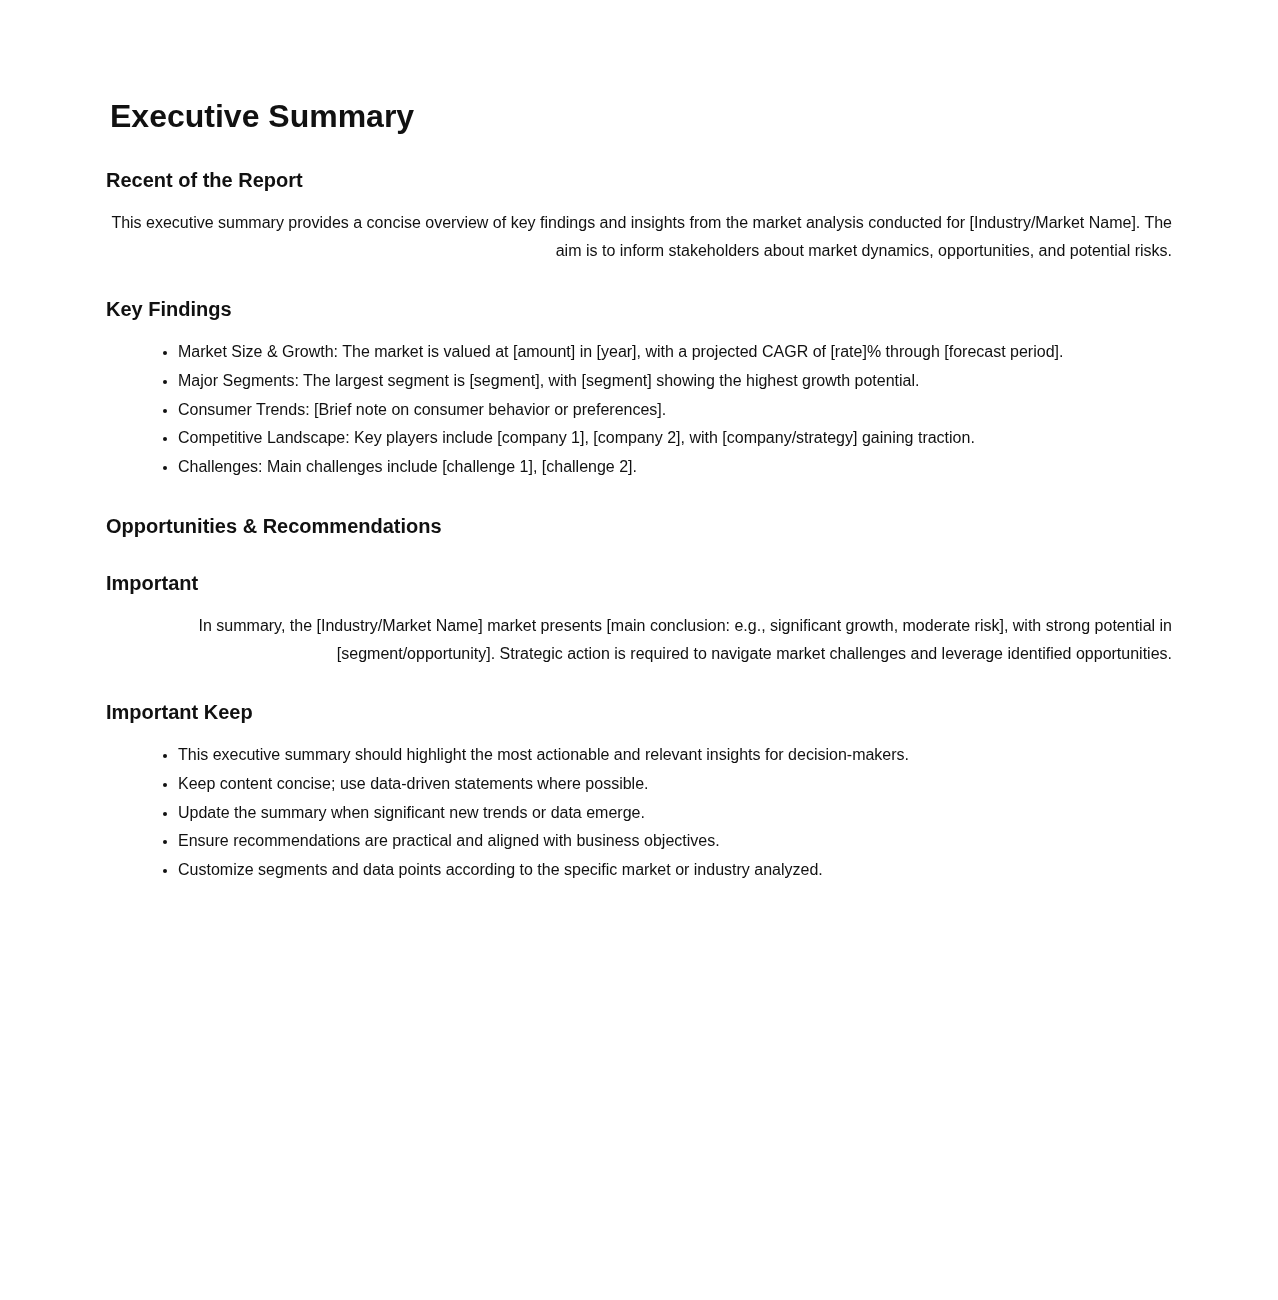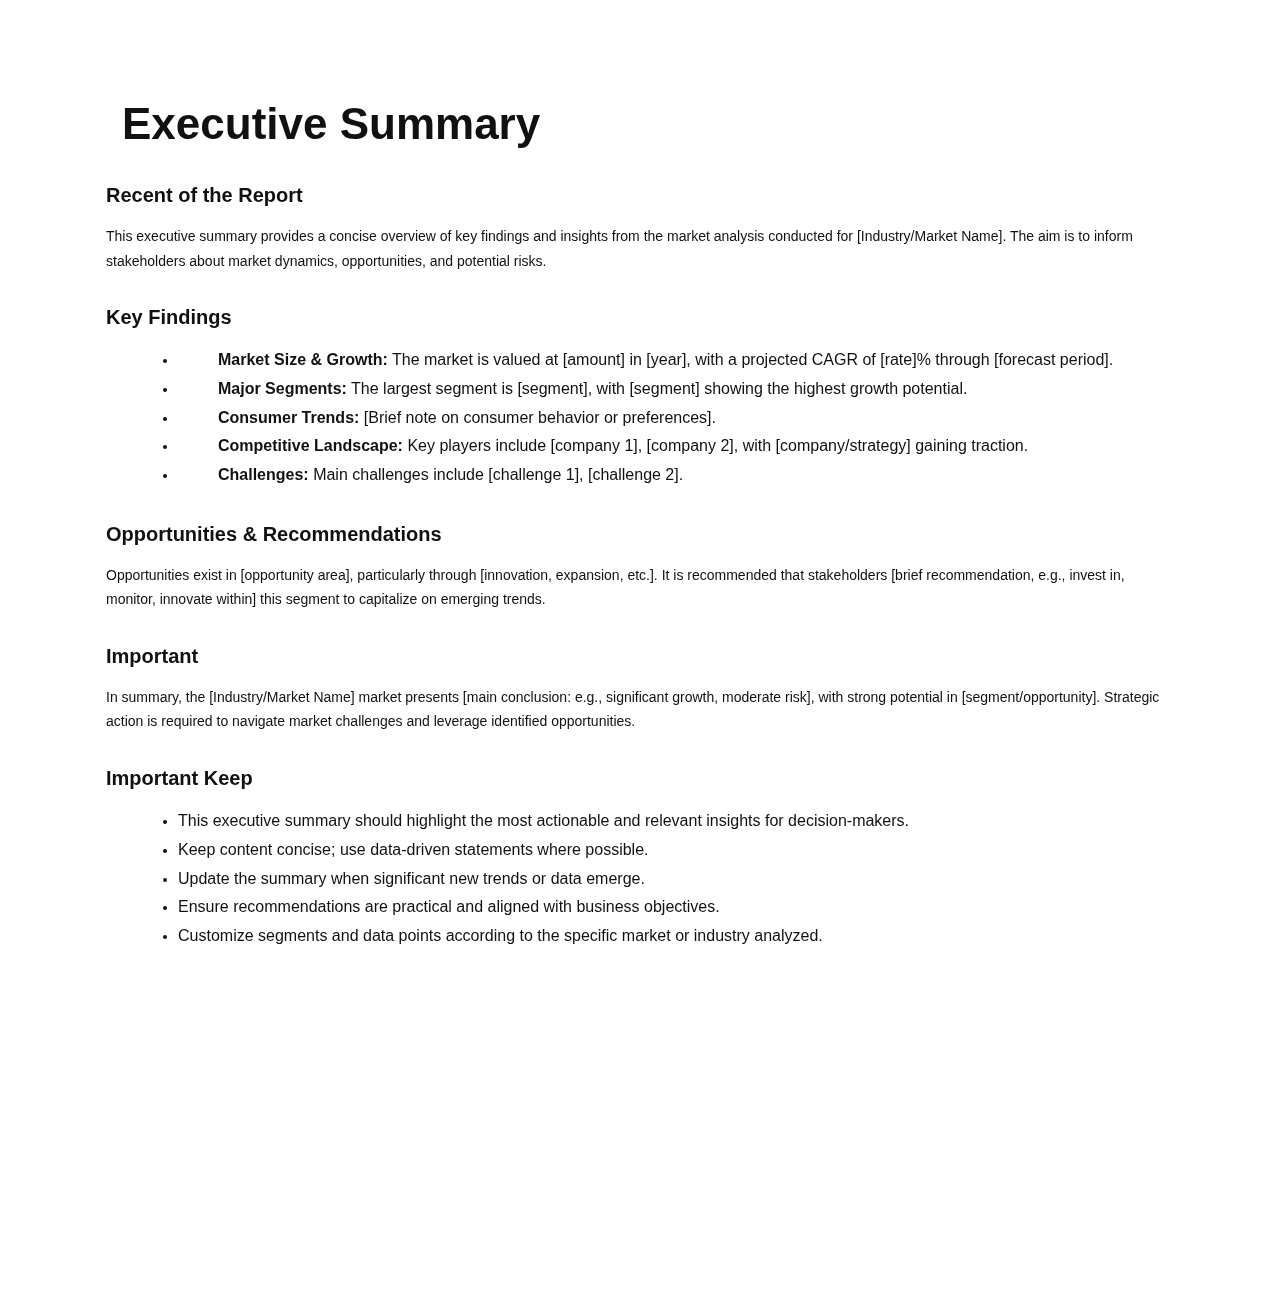--- a/index.html
+++ b/index.html
@@ -8,49 +8,50 @@
     background: #ffffff;
     color: #111111;
     font-family: "Liberation Sans", sans-serif;
   }
   .doc {
     width: 1066px;
     margin: 0 auto;
     padding: 96px 0 120px 0;
   }
   h1.doc-title {
-    font-size: 44px;
+    font-size: 32px;
     font-weight: 700;
     line-height: 1.25;
-    margin: 0 0 24px 16px;
+    margin: 0 0 24px 4px;
   }
   h2.section-heading {
     font-size: 20px;
     font-weight: 700;
     line-height: 1.25;
     margin: 32px 0 16px 0;
   }
   p.body-text {
-    font-size: 14px;
+    font-size: 16px;
     line-height: 1.75;
     margin: 16px 0;
+    text-align: right;
   }
   ul.bullet-list {
     margin: 16px 0;
     padding: 0 0 0 72px;
     list-style: disc outside;
   }
   ul.bullet-list li {
     font-size: 16px;
     line-height: 1.8;
   }
   ul.bullet-list li::marker {
     font-size: 13px;
   }
-  strong { font-weight: 700; margin-left: 40px; }
+  strong { font-weight: 400; }
 </style>
 </head>
 <body>
 
 <div class="doc">
 
   <h1 class="doc-title">Executive Summary</h1>
 
   <h2 class="section-heading">Recent of the Report</h2>
   <p class="body-text">This executive summary provides a concise overview of key findings and insights from the market analysis conducted for [Industry/Market Name]. The aim is to inform stakeholders about market dynamics, opportunities, and potential risks.</p>
@@ -69,21 +70,20 @@
     </li>
     <li>
       <strong>Competitive Landscape:</strong><span> Key players include [company 1], [company 2], with [company/strategy] gaining traction.</span>
     </li>
     <li>
       <strong>Challenges:</strong><span> Main challenges include [challenge 1], [challenge 2].</span>
     </li>
   </ul>
 
   <h2 class="section-heading">Opportunities &amp; Recommendations</h2>
-  <p class="body-text">Opportunities exist in [opportunity area], particularly through [innovation, expansion, etc.]. It is recommended that stakeholders [brief recommendation, e.g., invest in, monitor, innovate within] this segment to capitalize on emerging trends.</p>
 
   <h2 class="section-heading">Important</h2>
   <p class="body-text">In summary, the [Industry/Market Name] market presents [main conclusion: e.g., significant growth, moderate risk], with strong potential in [segment/opportunity]. Strategic action is required to navigate market challenges and leverage identified opportunities.</p>
 
   <h2 class="section-heading">Important Keep</h2>
   <ul class="bullet-list">
     <li><span>This executive summary should highlight the most actionable and relevant insights for decision-makers.</span></li>
     <li><span>Keep content concise; use data-driven statements where possible.</span></li>
     <li><span>Update the summary when significant new trends or data emerge.</span></li>
     <li><span>Ensure recommendations are practical and aligned with business objectives.</span></li>

